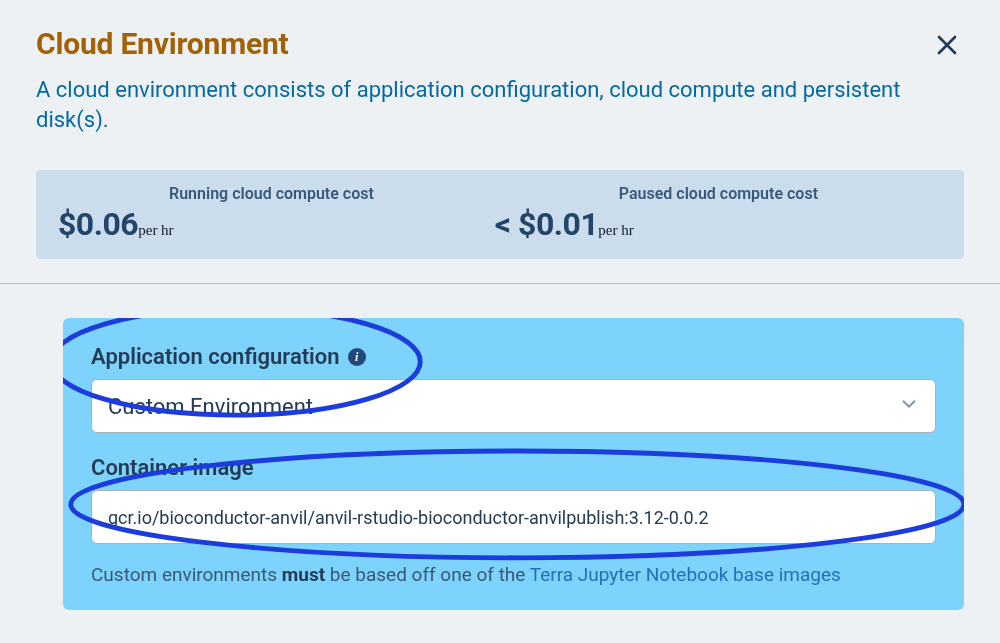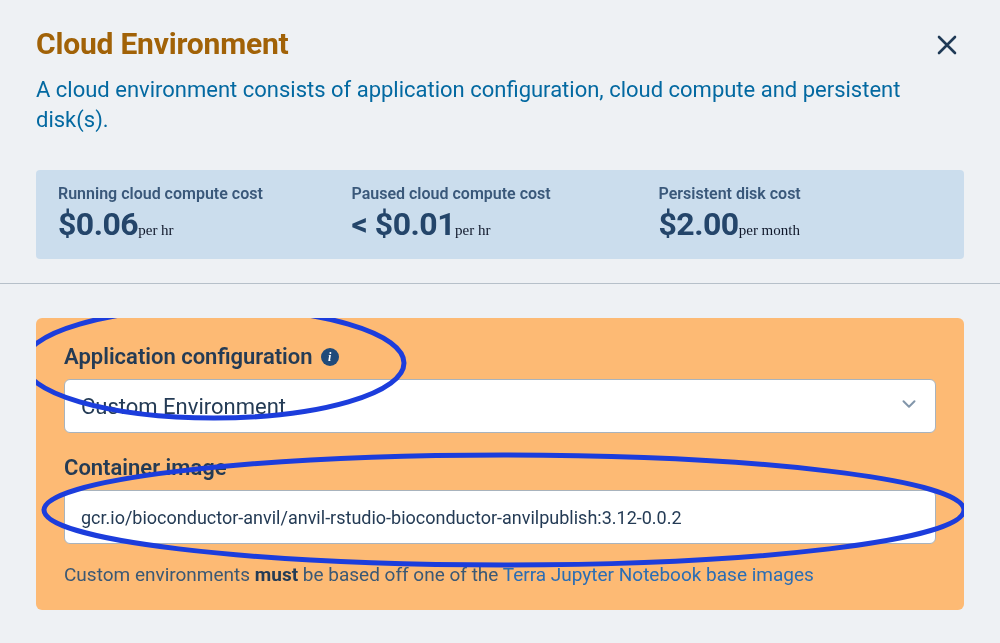--- a/index.html
+++ b/index.html
@@ -41,20 +41,21 @@
     line-height: 1.35;
     max-width: 930px;
   }
   .cost-bar {
     margin: 18px 36px 0 36px;
     background: #cbdded;
     border-radius: 4px;
     padding: 14px 22px 16px 22px;
     display: flex;
     gap: 10px;
+    text-align: center;
   }
   .cost-col {
     flex: 1;
   }
   .cost-col:nth-child(1){ flex:1.05; }
   .cost-col:nth-child(2){ flex:1.1; }
   .cost-col:nth-child(3){ flex:1.05; }
   .cost-label {
     font-size: 16px;
     font-weight: 600;
@@ -79,24 +80,25 @@
   }
   .divider {
     border: none;
     border-top: 1px solid #b6c0c9;
     margin-top: 24px;
   }
   .panel-wrap {
     padding: 34px 36px 0 36px;
   }
   .panel {
-    background: #fdba74;
+    background: #7dd3fc;
     border-radius: 6px;
     padding: 26px 28px 22px 28px;
     position: relative;
+    margin-left: 27px;
   }
   .field-label {
     font-size: 22px;
     font-weight: 600;
     color: #243b55;
     margin-bottom: 10px;
     display: flex;
     align-items: center;
     gap: 8px;
   }
@@ -193,27 +195,20 @@
     <div class="cost-value">
       <span class="cost-amount">$0.06</span>
       <span class="cost-unit">per hr</span>
     </div>
   </div>
   <div class="cost-col">
     <div class="cost-label">Paused cloud compute cost</div>
     <div class="cost-value">
       <span class="cost-amount">&lt; $0.01</span>
       <span class="cost-unit">per hr</span>
-    </div>
-  </div>
-  <div class="cost-col">
-    <div class="cost-label">Persistent disk cost</div>
-    <div class="cost-value">
-      <span class="cost-amount">$2.00</span>
-      <span class="cost-unit">per month</span>
     </div>
   </div>
 </div>
 
 <hr class="divider">
 
 <div class="panel-wrap">
   <div class="panel">
 
     <div class="field-block">

